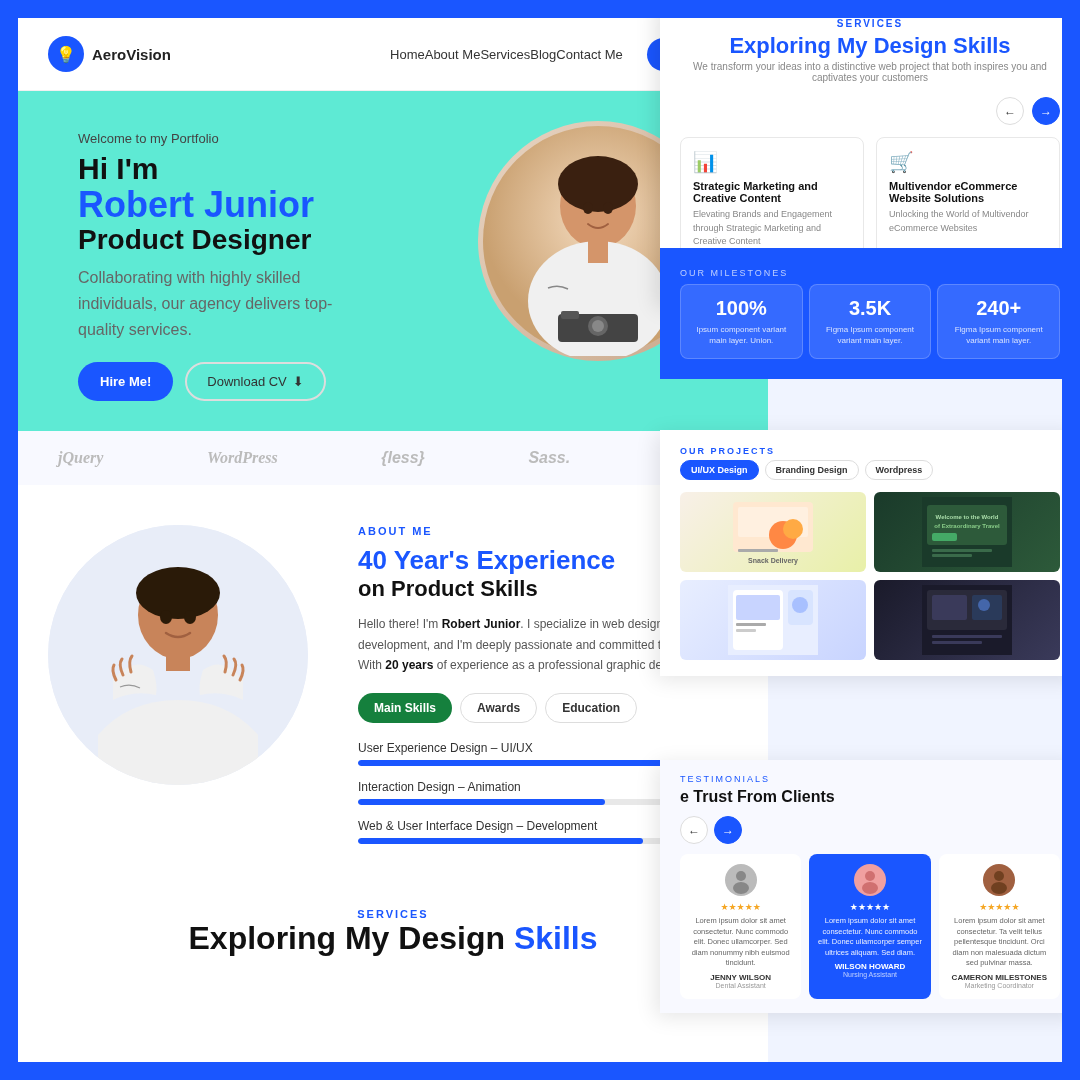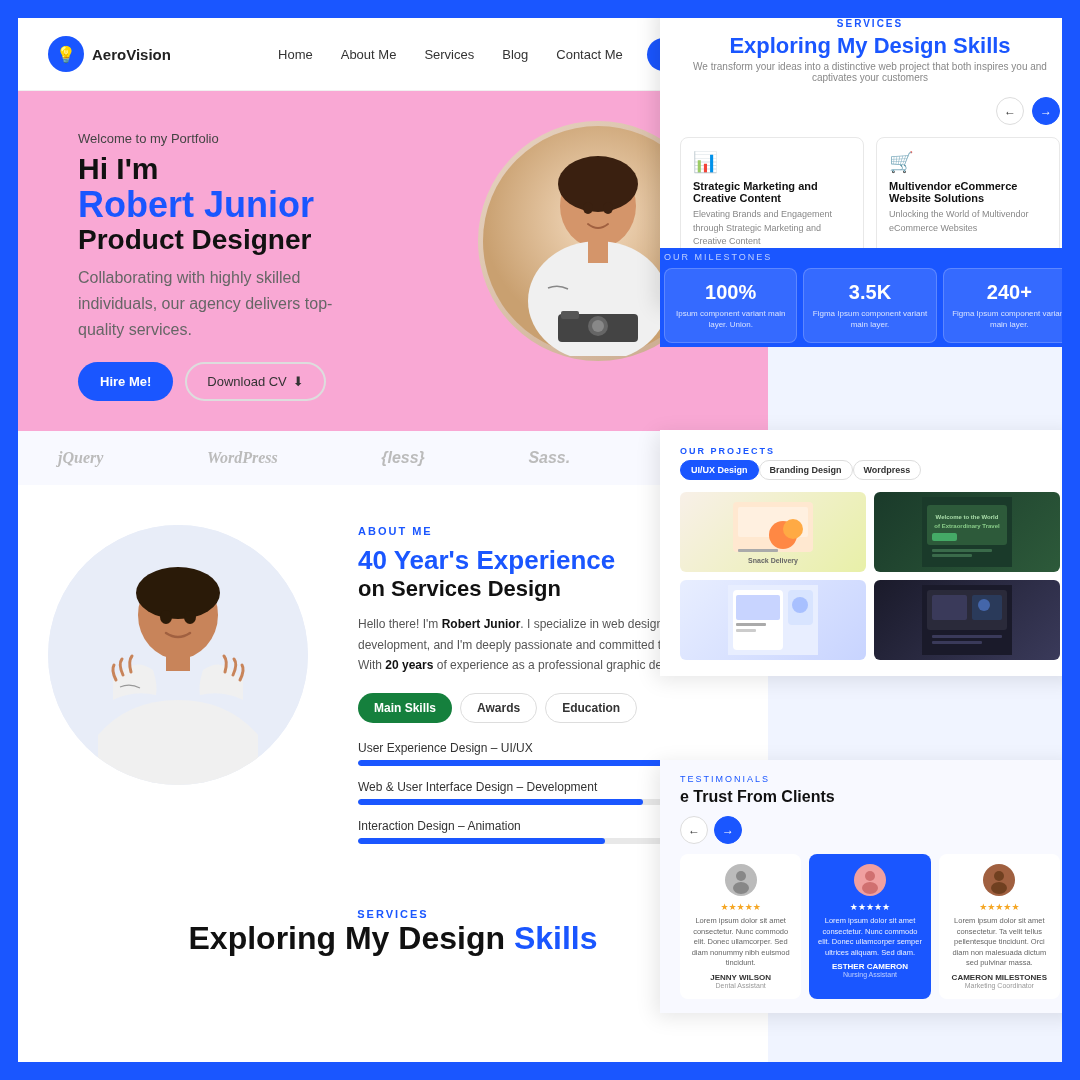--- a/index.html
+++ b/index.html
@@ -67,21 +67,20 @@
       color: #fff;
       font-size: 16px;
     }
     .logo-text {
       font-weight: 600;
       font-size: 15px;
       color: #222;
     }
     .nav-links {
       display: flex;
-      gap: 28px;
       list-style: none;
       margin-right: 24px;
     }
     .nav-links li a {
       text-decoration: none;
       color: #333;
       font-size: 13px;
       font-weight: 500;
     }
     .btn-chat {
@@ -93,21 +92,21 @@
       font-size: 13px;
       font-weight: 500;
       cursor: pointer;
     }
 
     
     .hero {
       padding: 40px 30px 20px 60px;
       position: relative;
       min-height: 340px;
-      background: #f9a8d4;
+      background: #5eead4;
       overflow: hidden;
     }
     .hero-text {
       max-width: 360px;
       position: relative;
       z-index: 2;
     }
     .welcome-text {
       font-size: 13px;
       color: #444;
@@ -422,21 +421,21 @@
       text-decoration: none;
     }
 
     
     .milestones-card {
       position: absolute;
       top: 248px;
       right: 0;
       width: 420px;
       background: #1a56ff;
-      padding: 4px;
+      padding: 20px;
     }
     .milestone-tag {
       font-size: 9px;
       color: rgba(255,255,255,0.7);
       letter-spacing: 2px;
       text-transform: uppercase;
       margin-bottom: 6px;
     }
     .milestone-heading {
       font-size: 18px;
@@ -487,20 +486,21 @@
       margin-bottom: 4px;
     }
     .projects-title {
       font-size: 18px;
       font-weight: 800;
       color: #111;
       margin-bottom: 12px;
     }
     .filter-tabs {
       display: flex;
+      gap: 6px;
       margin-bottom: 12px;
     }
     .filter-tab {
       padding: 4px 10px;
       border-radius: 12px;
       font-size: 9px;
       font-weight: 600;
       cursor: pointer;
       border: 1.5px solid #ddd;
       background: transparent;
@@ -738,47 +738,47 @@
           <path d="M118 108 Q130 116 142 108" stroke="#a06040" stroke-width="2.5" fill="none" stroke-linecap="round"></path>
 
           <path d="M72 162 Q82 158 92 163" stroke="#999" stroke-width="1.2" fill="none"></path>
         </svg>
       </div>
     </div>
 
     <div class="about-content">
       <p class="section-label">ABOUT ME</p>
       <div class="about-heading">40 Year's Experience</div>
-      <div class="about-subheading">on Services Design</div>
+      <div class="about-subheading">on Product Skills</div>
       <p class="about-desc">
         <span>Hello there! I'm </span><strong>Robert Junior</strong><span>. I specialize in web design and development, and I'm deeply passionate and committed to my craft. With </span><strong>20 years</strong><span> of experience as a professional graphic designer</span>
       </p>
 
       <div class="skill-tabs">
         <button class="skill-tab active">Main Skills</button>
         <button class="skill-tab inactive">Awards</button>
         <button class="skill-tab inactive">Education</button>
       </div>
 
       <div class="skill-item">
         <div class="skill-label">User Experience Design – UI/UX</div>
         <div class="skill-bar-bg">
           <div class="skill-bar-fill" style="width:85%"></div>
         </div>
       </div>
       <div class="skill-item">
+        <div class="skill-label">Interaction Design – Animation</div>
+        <div class="skill-bar-bg">
+          <div class="skill-bar-fill" style="width:65%"></div>
+        </div>
+      </div>
+      <div class="skill-item">
         <div class="skill-label">Web &amp; User Interface Design – Development</div>
         <div class="skill-bar-bg">
           <div class="skill-bar-fill" style="width:75%"></div>
-        </div>
-      </div>
-      <div class="skill-item">
-        <div class="skill-label">Interaction Design – Animation</div>
-        <div class="skill-bar-bg">
-          <div class="skill-bar-fill" style="width:65%"></div>
         </div>
       </div>
     </div>
   </section>
 
   <div class="services-bottom">
     <p class="services-label-small">SERVICES</p>
     <div class="services-heading-partial">
       <span>Exploring My Design</span>
       <span class="services-heading-blue">Skills</span>
@@ -924,21 +924,21 @@
       <div class="testimonial-item highlight">
         <div class="testimonial-avatar avatar-pink">
           <svg width="28" height="28" viewBox="0 0 28 28">
             <circle cx="14" cy="14" r="14" fill="#f0a0a0"></circle>
             <circle cx="14" cy="10" r="5" fill="#d07070"></circle>
             <ellipse cx="14" cy="22" rx="8" ry="6" fill="#d07070"></ellipse>
           </svg>
         </div>
         <div class="stars white-stars">★★★★★</div>
         <p class="testimonial-text white-text">Lorem ipsum dolor sit amet consectetur. Nunc commodo elit. Donec ullamcorper semper ultrices aliquam. Sed diam.</p>
-        <div class="testimonial-name white-name">ESTHER CAMERON</div>
+        <div class="testimonial-name white-name">WILSON HOWARD</div>
         <div class="testimonial-role white-role">Nursing Assistant</div>
       </div>
 
       <div class="testimonial-item">
         <div class="testimonial-avatar avatar-brown">
           <svg width="28" height="28" viewBox="0 0 28 28">
             <circle cx="14" cy="14" r="14" fill="#a06040"></circle>
             <circle cx="14" cy="10" r="5" fill="#704020"></circle>
             <ellipse cx="14" cy="22" rx="8" ry="6" fill="#704020"></ellipse>
           </svg>

